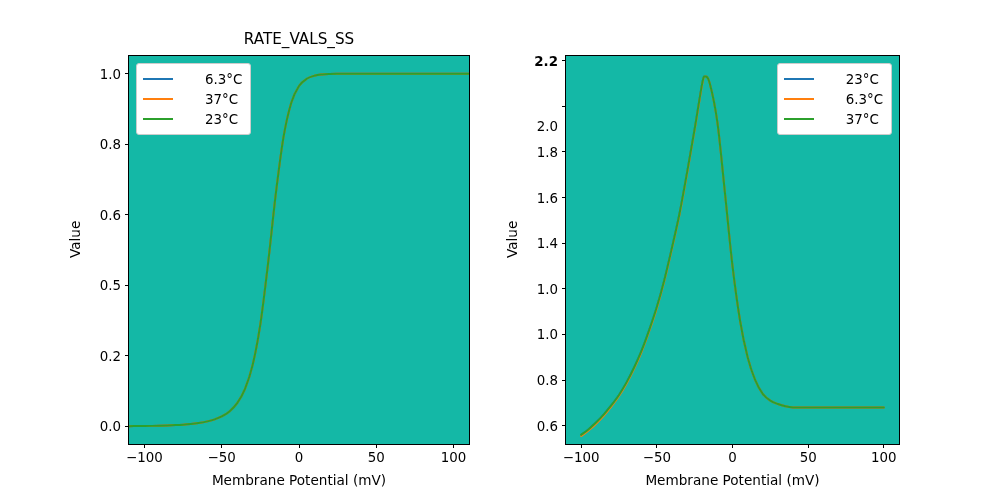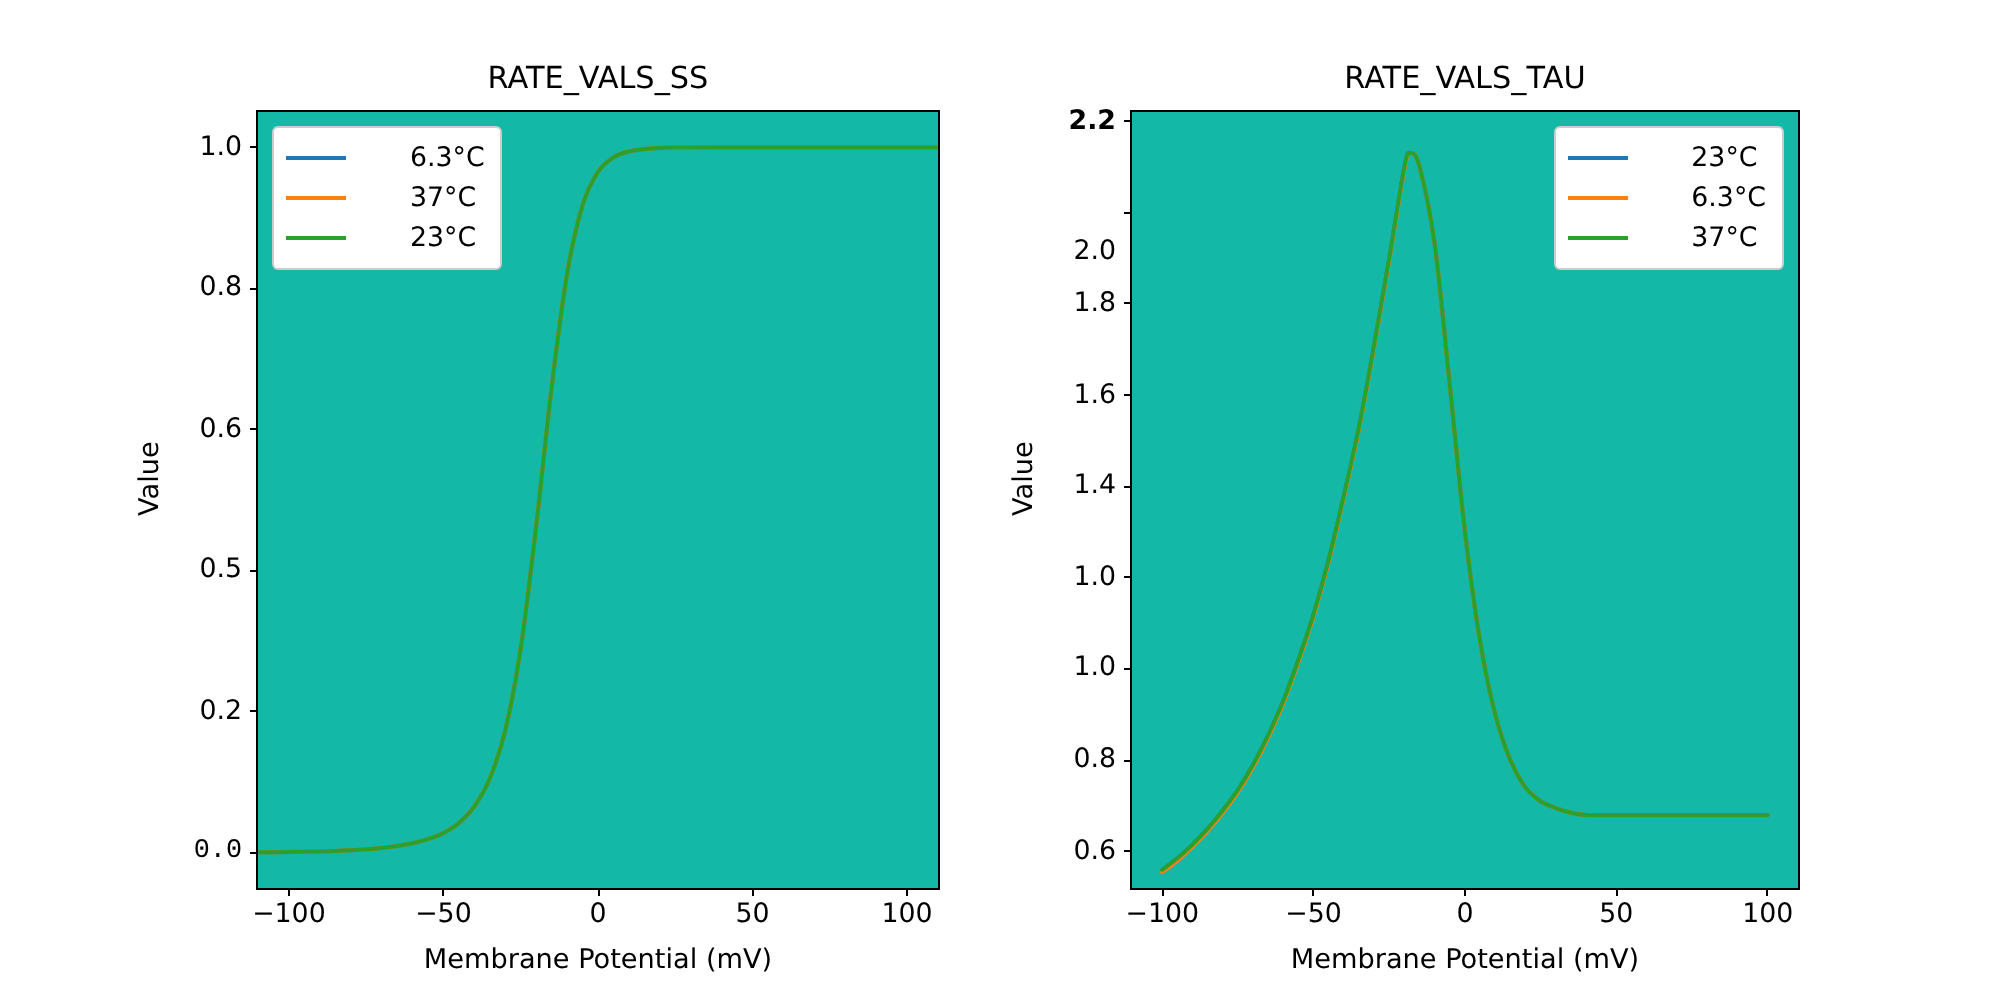--- a/index.html
+++ b/index.html
@@ -143,21 +143,21 @@
         <div class="ticklabel ticklabel-x" style="left: 4.54545%;">−100</div>
         <div class="tick-mark tick-x" style="left: calc(27.2727% - 0.5px);"></div>
         <div class="ticklabel ticklabel-x" style="left: 27.2727%;">−50</div>
         <div class="tick-mark tick-x" style="left: calc(50% - 0.5px);"></div>
         <div class="ticklabel ticklabel-x" style="left: 50%;">0</div>
         <div class="tick-mark tick-x" style="left: calc(72.7273% - 0.5px);"></div>
         <div class="ticklabel ticklabel-x" style="left: 72.7273%;">50</div>
         <div class="tick-mark tick-x" style="left: calc(95.4545% - 0.5px);"></div>
         <div class="ticklabel ticklabel-x" style="left: 95.4545%;">100</div>
         <div class="tick-mark tick-y" style="top: calc(95.4545% - 0.5px);"></div>
-        <div class="ticklabel ticklabel-y" style="top: 95.4545%; font-family: Liberation Mono, monospace;">0.0</div>
+        <div class="ticklabel ticklabel-y" style="top: 95.4545%;">0.0</div>
         <div class="tick-mark tick-y" style="top: calc(77.2727% - 0.5px);"></div>
         <div class="ticklabel ticklabel-y" style="top: 77.2727%;">0.2</div>
         <div class="tick-mark tick-y" style="top: calc(59.0909% - 0.5px);"></div>
         <div class="ticklabel ticklabel-y" style="top: 59.0909%;">0.5</div>
         <div class="tick-mark tick-y" style="top: calc(40.9091% - 0.5px);"></div>
         <div class="ticklabel ticklabel-y" style="top: 40.9091%;">0.6</div>
         <div class="tick-mark tick-y" style="top: calc(22.7273% - 0.5px);"></div>
         <div class="ticklabel ticklabel-y" style="top: 22.7273%;">0.8</div>
         <div class="tick-mark tick-y" style="top: calc(4.54545% - 0.5px);"></div>
         <div class="ticklabel ticklabel-y" style="top: 4.54545%;">1.0</div>
@@ -176,21 +176,20 @@
           <span class="legend-text">37°C</span>
         </div>
         <div class="legend-row">
           <span class="legend-swatch" style="background: rgb(44, 160, 44);"></span>
           <span class="legend-text">23°C</span>
         </div>
       </div>
   </div>
 
   <div class="axes" id="axes-right">
-    <div class="axes-title">RATE_VALS_TAU</div>
 
     <svg class="plot-svg" id="svg-right" viewBox="0 0 335 390" preserveAspectRatio="none">
         <path d="M 15.23 380.82 C 16.50 379.87, 20.30 377.19, 22.84 375.09 C 25.38 372.99, 27.92 370.69, 30.45 368.21 C 32.99 365.72, 35.53 363.04, 38.07 360.18 C 40.61 357.31, 43.14 354.25, 45.68 351.00 C 48.22 347.75, 50.76 344.50, 53.30 340.68 C 55.83 336.85, 58.37 332.65, 60.91 328.06 C 63.45 323.47, 65.98 318.50, 68.52 313.15 C 71.06 307.79, 73.60 302.25, 76.14 295.94 C 78.67 289.63, 81.21 282.56, 83.75 275.29 C 86.29 268.03, 88.83 260.76, 91.36 252.35 C 93.90 243.94, 96.44 234.76, 98.98 224.82 C 101.52 214.88, 104.05 203.79, 106.59 192.71 C 109.13 181.62, 111.67 170.91, 114.20 158.29 C 116.74 145.68, 119.28 131.15, 121.82 117.00 C 124.36 102.85, 126.89 88.32, 129.43 73.41 C 131.97 58.50, 135.27 36.32, 137.05 27.53 C 138.82 18.74, 138.82 20.65, 140.09 20.65 C 141.36 20.65, 142.63 19.88, 144.66 27.53 C 146.69 35.18, 149.73 48.18, 152.27 66.53 C 154.81 84.88, 157.35 113.56, 159.89 137.65 C 162.42 161.74, 164.96 189.65, 167.50 211.06 C 170.04 232.47, 172.58 250.82, 175.11 266.12 C 177.65 281.41, 180.19 292.88, 182.73 302.82 C 185.27 312.76, 187.80 319.65, 190.34 325.76 C 192.88 331.88, 195.42 336.09, 197.95 339.53 C 200.49 342.97, 203.03 344.69, 205.57 346.41 C 208.11 348.13, 210.64 348.90, 213.18 349.85 C 215.72 350.81, 218.26 351.57, 220.80 352.15 C 223.33 352.72, 225.87 353.10, 228.41 353.29 C 230.95 353.49, 233.48 353.29, 236.02 353.29 C 238.56 353.29, 239.83 353.29, 243.64 353.29 C 247.44 353.29, 253.79 353.29, 258.86 353.29 C 263.94 353.29, 269.02 353.29, 274.09 353.29 C 279.17 353.29, 284.24 353.29, 289.32 353.29 C 294.39 353.29, 299.47 353.29, 304.55 353.29 C 309.62 353.29, 317.23 353.29, 319.77 353.29" fill="none" stroke="#1f77b4" stroke-width="2" stroke-linejoin="round" stroke-linecap="round"></path>
         <path d="M 15.23 381.97 C 16.50 381.01, 20.30 378.34, 22.84 376.24 C 25.38 374.13, 27.92 371.84, 30.45 369.35 C 32.99 366.87, 35.53 364.19, 38.07 361.32 C 40.61 358.46, 43.14 355.40, 45.68 352.15 C 48.22 348.90, 50.76 345.65, 53.30 341.82 C 55.83 338.00, 58.37 333.79, 60.91 329.21 C 63.45 324.62, 65.98 319.65, 68.52 314.29 C 71.06 308.94, 73.60 303.40, 76.14 297.09 C 78.67 290.78, 81.21 283.71, 83.75 276.44 C 86.29 269.18, 88.83 261.91, 91.36 253.50 C 93.90 245.09, 96.44 235.91, 98.98 225.97 C 101.52 216.03, 104.05 204.94, 106.59 193.85 C 109.13 182.76, 111.67 172.06, 114.20 159.44 C 116.74 146.82, 119.28 132.29, 121.82 118.15 C 124.36 104.00, 126.89 89.47, 129.43 74.56 C 131.97 59.65, 135.27 37.66, 137.05 28.68 C 138.82 19.69, 138.82 20.84, 140.09 20.65 C 141.36 20.46, 142.63 19.88, 144.66 27.53 C 146.69 35.18, 149.73 48.18, 152.27 66.53 C 154.81 84.88, 157.35 113.56, 159.89 137.65 C 162.42 161.74, 164.96 189.65, 167.50 211.06 C 170.04 232.47, 172.58 250.82, 175.11 266.12 C 177.65 281.41, 180.19 292.88, 182.73 302.82 C 185.27 312.76, 187.80 319.65, 190.34 325.76 C 192.88 331.88, 195.42 336.09, 197.95 339.53 C 200.49 342.97, 203.03 344.69, 205.57 346.41 C 208.11 348.13, 210.64 348.90, 213.18 349.85 C 215.72 350.81, 218.26 351.57, 220.80 352.15 C 223.33 352.72, 225.87 353.10, 228.41 353.29 C 230.95 353.49, 233.48 353.29, 236.02 353.29 C 238.56 353.29, 239.83 353.29, 243.64 353.29 C 247.44 353.29, 253.79 353.29, 258.86 353.29 C 263.94 353.29, 269.02 353.29, 274.09 353.29 C 279.17 353.29, 284.24 353.29, 289.32 353.29 C 294.39 353.29, 299.47 353.29, 304.55 353.29 C 309.62 353.29, 317.23 353.29, 319.77 353.29" fill="none" stroke="#ff7f0e" stroke-width="2" stroke-linejoin="round" stroke-linecap="round"></path>
         <path d="M 15.23 380.82 C 16.50 379.87, 20.30 377.19, 22.84 375.09 C 25.38 372.99, 27.92 370.69, 30.45 368.21 C 32.99 365.72, 35.53 363.04, 38.07 360.18 C 40.61 357.31, 43.14 354.25, 45.68 351.00 C 48.22 347.75, 50.76 344.50, 53.30 340.68 C 55.83 336.85, 58.37 332.65, 60.91 328.06 C 63.45 323.47, 65.98 318.50, 68.52 313.15 C 71.06 307.79, 73.60 302.25, 76.14 295.94 C 78.67 289.63, 81.21 282.56, 83.75 275.29 C 86.29 268.03, 88.83 260.76, 91.36 252.35 C 93.90 243.94, 96.44 234.76, 98.98 224.82 C 101.52 214.88, 104.05 203.79, 106.59 192.71 C 109.13 181.62, 111.67 170.91, 114.20 158.29 C 116.74 145.68, 119.28 131.15, 121.82 117.00 C 124.36 102.85, 126.89 88.32, 129.43 73.41 C 131.97 58.50, 135.27 36.32, 137.05 27.53 C 138.82 18.74, 138.82 20.65, 140.09 20.65 C 141.36 20.65, 142.63 19.88, 144.66 27.53 C 146.69 35.18, 149.73 48.18, 152.27 66.53 C 154.81 84.88, 157.35 113.56, 159.89 137.65 C 162.42 161.74, 164.96 189.65, 167.50 211.06 C 170.04 232.47, 172.58 250.82, 175.11 266.12 C 177.65 281.41, 180.19 292.88, 182.73 302.82 C 185.27 312.76, 187.80 319.65, 190.34 325.76 C 192.88 331.88, 195.42 336.09, 197.95 339.53 C 200.49 342.97, 203.03 344.69, 205.57 346.41 C 208.11 348.13, 210.64 348.90, 213.18 349.85 C 215.72 350.81, 218.26 351.57, 220.80 352.15 C 223.33 352.72, 225.87 353.10, 228.41 353.29 C 230.95 353.49, 233.48 353.29, 236.02 353.29 C 238.56 353.29, 239.83 353.29, 243.64 353.29 C 247.44 353.29, 253.79 353.29, 258.86 353.29 C 263.94 353.29, 269.02 353.29, 274.09 353.29 C 279.17 353.29, 284.24 353.29, 289.32 353.29 C 294.39 353.29, 299.47 353.29, 304.55 353.29 C 309.62 353.29, 317.23 353.29, 319.77 353.29" fill="none" stroke="#2ca02c" stroke-width="2" stroke-linejoin="round" stroke-linecap="round"></path>
       </svg>
 
     <div class="ticks" id="ticks-right">
         <div class="tick-mark tick-x" style="left: calc(4.54545% - 0.5px);"></div>
         <div class="ticklabel ticklabel-x" style="left: 4.54545%;">−100</div>

